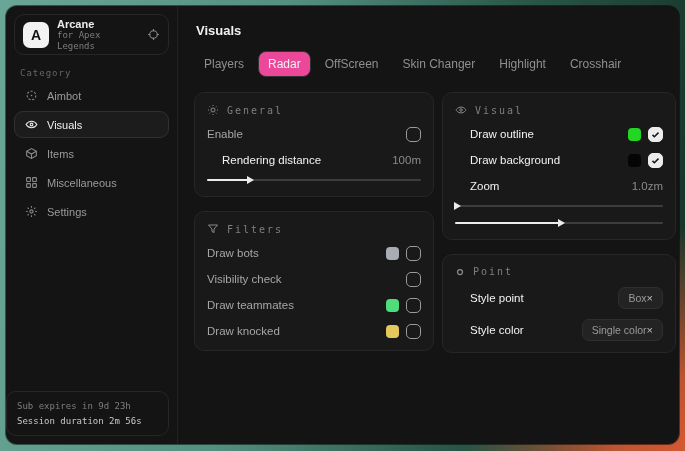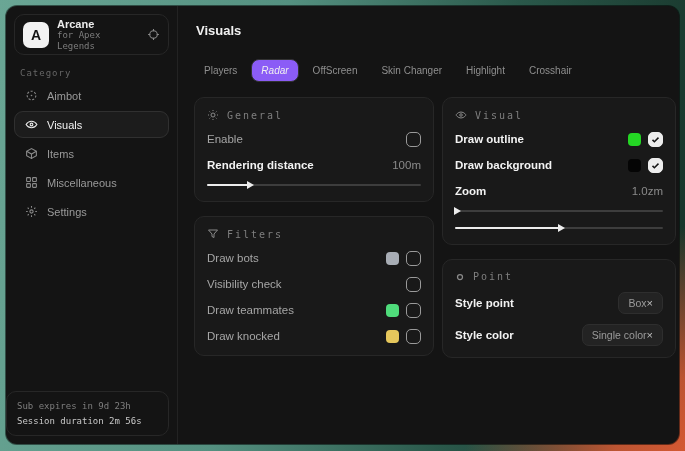--- a/index.html
+++ b/index.html
@@ -48,40 +48,40 @@
     border:1px solid #272727; border-radius:10px; padding:7px 10px;
     font-family:"DejaVu Sans Mono", monospace; font-size:9px; line-height:1.6;
   }
   .sf-1 { color:#7e7e7e; }
   .sf-2 { color:#c9c9c9; }
   
   .main { flex:1; padding:13px 16px; }
   .page-title { color:#f0f0f0; font-size:13px; font-weight:bold; margin:4px 0 13px 2px; }
   .tabs { display:flex; align-items:center; gap:4px; }
   .tab {
-    padding:5px 9px; font-size:10px; color:#8f8f8f; border-radius:8px;
-    border:1px solid transparent; cursor:default; white-space:nowrap;margin-top:8px;
-  }
-  .tab.active { background:#8b5cf6; border-color:#323232; color:#f0f0f0;font-style:italic; }
+    padding:5px 9px; font-size:12px; color:#8f8f8f; border-radius:8px;
+    border:1px solid transparent; cursor:default; white-space:nowrap;
+  }
+  .tab.active { background:#ec4899; border-color:#323232; color:#f0f0f0; }
   .content { display:flex; gap:8px; margin-top:15px; align-items:flex-start; }
   .col-left { width:240px; flex:0 0 240px; }
   .col-right { width:234px; flex:0 0 234px; }
   .card {
     background:#191919; border:1px solid #272727; border-radius:10px;
     padding:11px 12px; margin-bottom:14px;
   }
   .card-header {
     display:flex; align-items:center; gap:8px; color:#7f7f7f;
     font-family:"DejaVu Sans Mono", monospace; font-size:10px; letter-spacing:2px;
     margin-bottom:4px;
   }
   .card-header .ch-icon { display:flex; color:#8a8a8a; }
   .row { display:flex; align-items:center; justify-content:space-between; margin-top:10px; min-height:16px; }
   .lbl { color:#a6a6a6; font-size:11.5px; }
-  .lbl.strong { color:#f2f2f2; font-weight:bold; }
+  .lbl.strong { color:#f2f2f2; font-weight:normal;margin-left:15px; }
   .val { color:#8a8a8a; font-size:11.5px; }
   .ctrls { display:flex; align-items:center; gap:7px; }
   .checkbox {
     width:15px; height:15px; border-radius:5px; border:1.5px solid #9a9a9a;
     background:transparent; display:flex; align-items:center; justify-content:center;
   }
   .checkbox.checked { background:#ececec; border-color:#ececec; }
   .swatch { width:13px; height:13px; border-radius:4px; }
   .slider { margin-top:7px; height:10px; display:flex; align-items:center; position:relative; }
   .slider-track { width:100%; height:2px; background:#3d3d3d; border-radius:2px; position:relative; }

